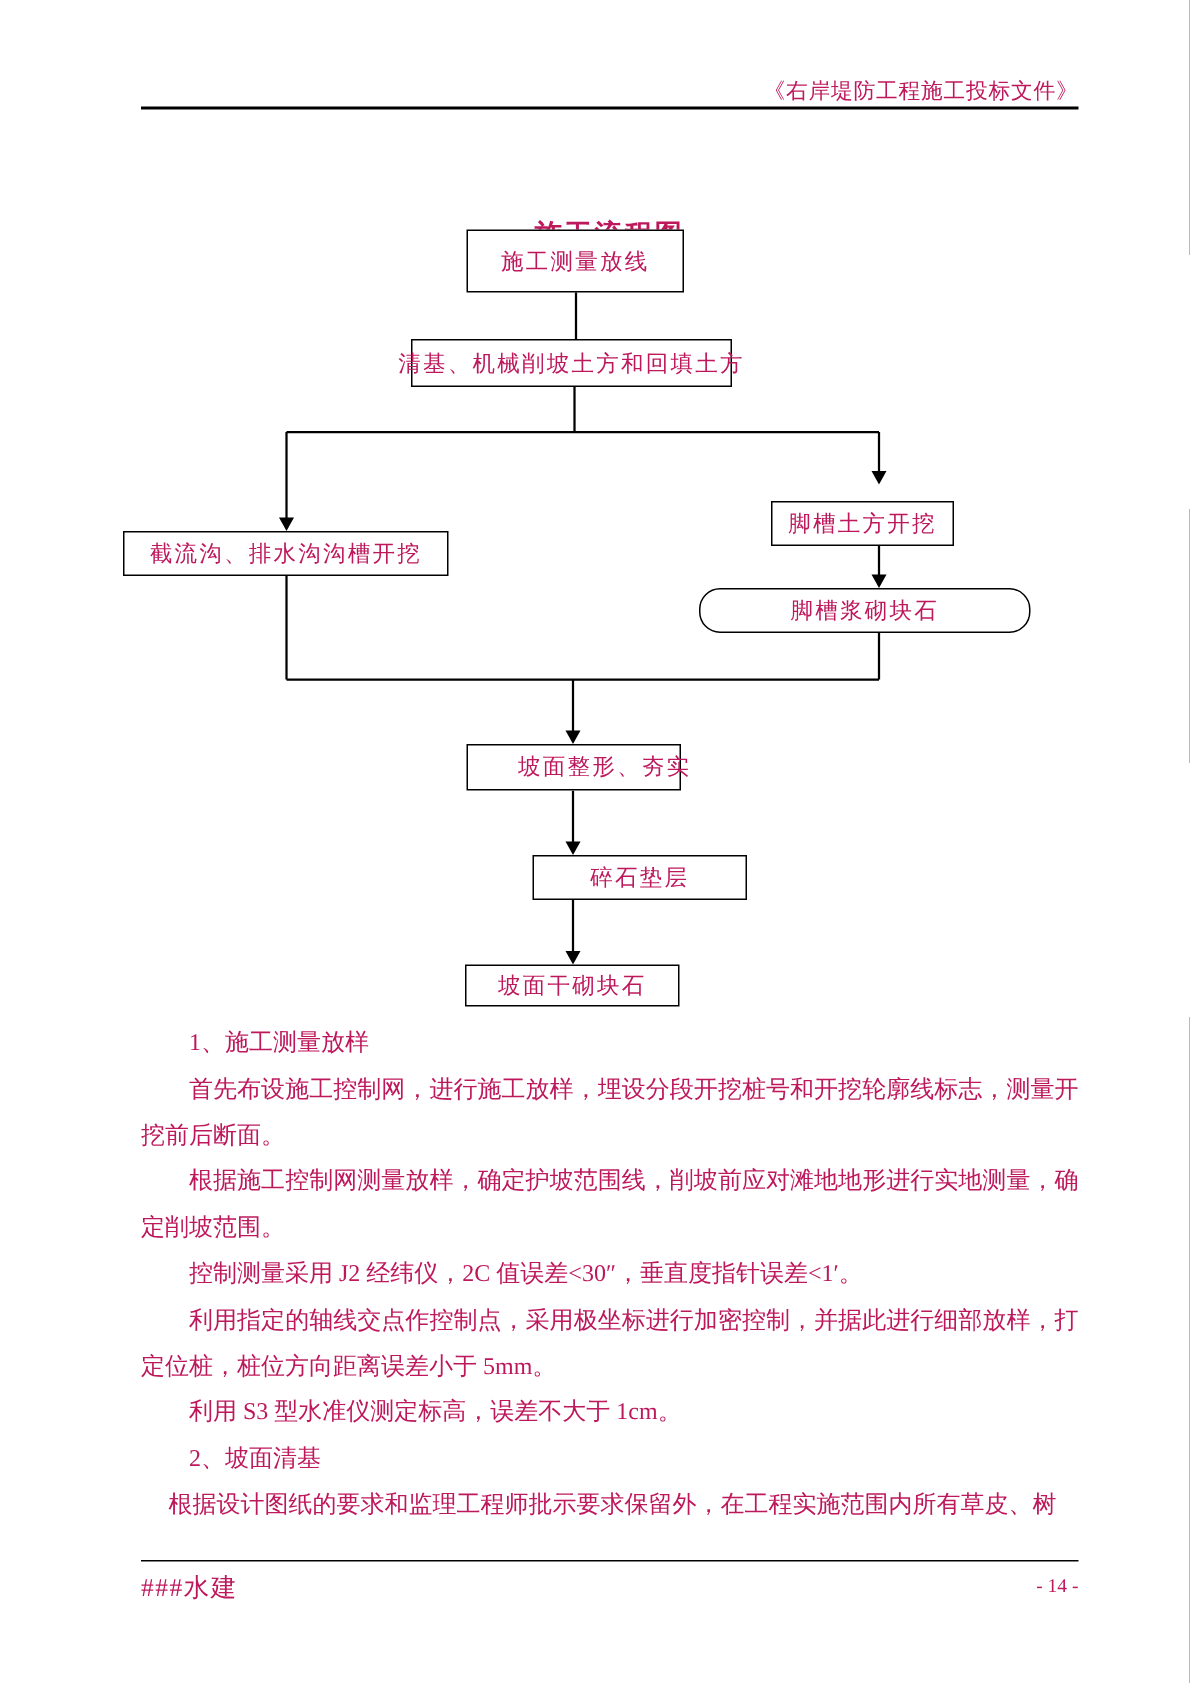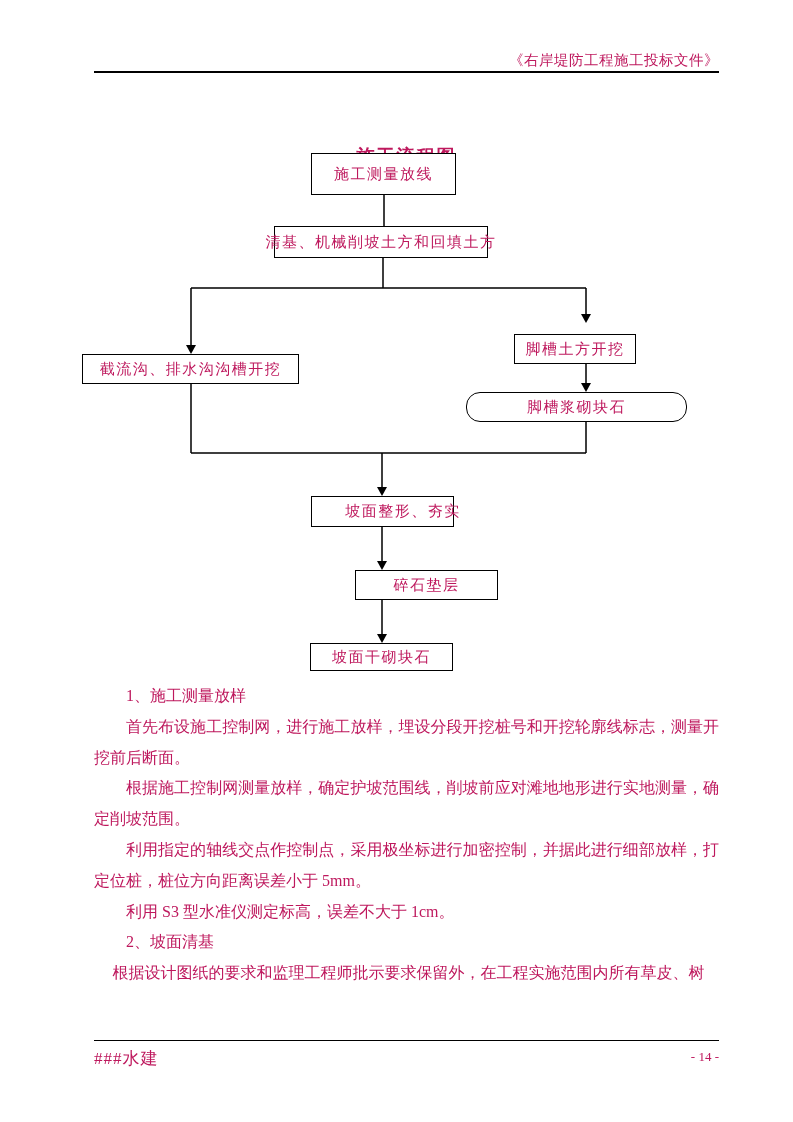--- a/index.html
+++ b/index.html
@@ -141,20 +141,21 @@
   <div class="flow-node n4">脚槽土方开挖</div>
   <div class="flow-node n5">脚槽浆砌块石</div>
   <div class="flow-node n6">坡面整形、夯实</div>
   <div class="flow-node n7">碎石垫层</div>
   <div class="flow-node n8">坡面干砌块石</div>
 
   <div class="body-text">
     <p>1、施工测量放样</p>
     <p>首先布设施工控制网，进行施工放样，埋设分段开挖桩号和开挖轮廓线标志，测量开挖前后断面。</p>
     <p>根据施工控制网测量放样，确定护坡范围线，削坡前应对滩地地形进行实地测量，确定削坡范围。</p>
+    <p>控制测量采用 J2 经纬仪，2C 值误差&lt;30″，垂直度指针误差&lt;1′。</p>
     <p>利用指定的轴线交点作控制点，采用极坐标进行加密控制，并据此进行细部放样，打定位桩，桩位方向距离误差小于 5mm。</p>
     <p>利用 S3 型水准仪测定标高，误差不大于 1cm。</p>
     <p>2、坡面清基</p>
     <p class="small-indent">根据设计图纸的要求和监理工程师批示要求保留外，在工程实施范围内所有草皮、树</p>
   </div>
 
   <div class="footer-rule"></div>
   <div class="footer-left">###水建</div>
   <div class="footer-right">- 14 -</div>
 

